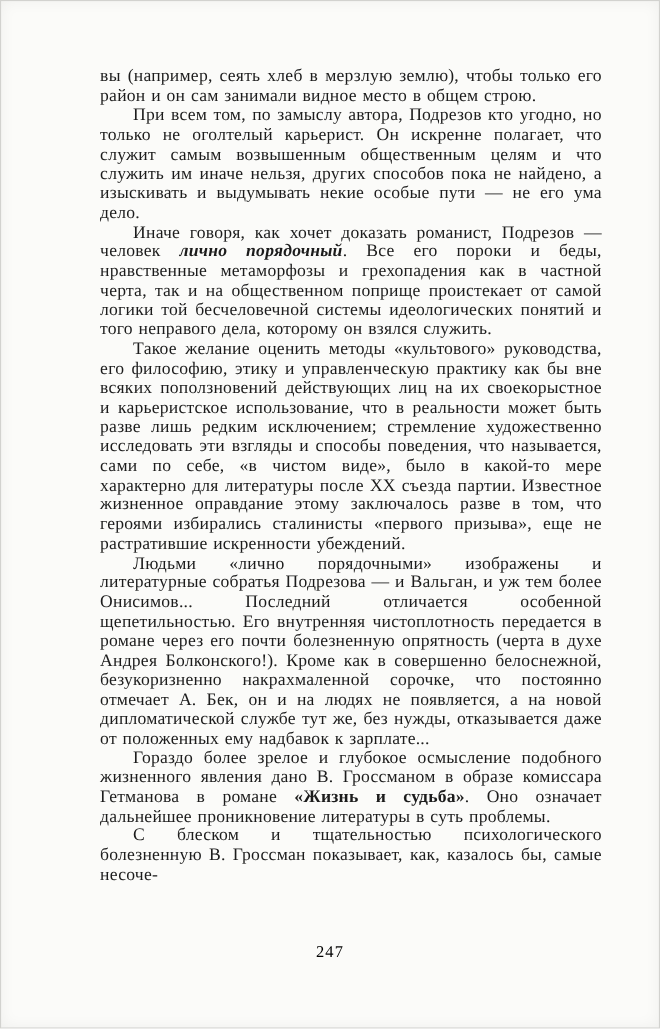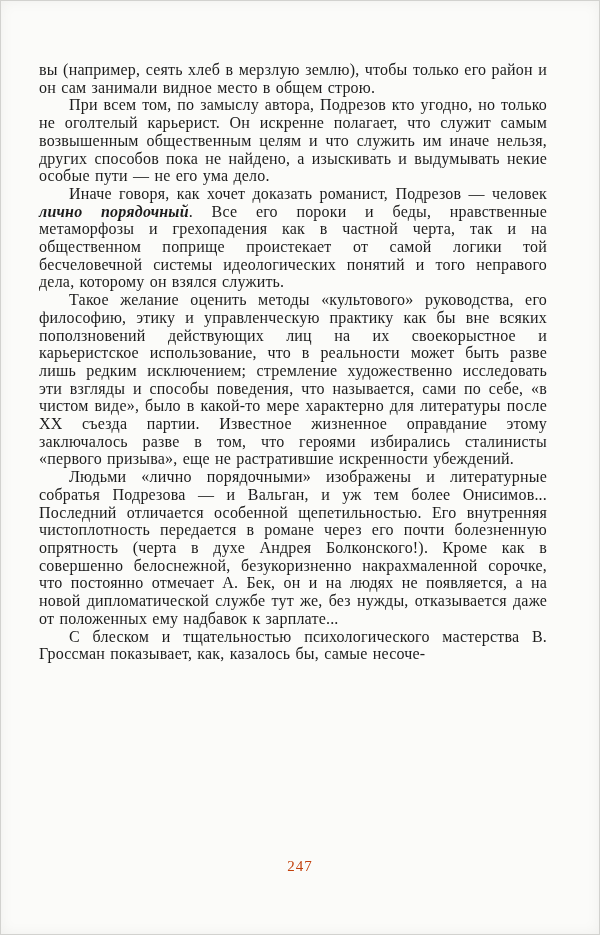--- a/index.html
+++ b/index.html
@@ -14,21 +14,21 @@
     overflow: hidden;
   }
   .page {
     position: relative;
     width: 600px;
     height: 935px;
     box-sizing: border-box;
     background: #fbfbf9;
     border: 1px solid #d2d2cf;
     box-shadow: inset 0 0 14px rgba(0,0,0,0.05);
-    padding: 60px 52px 0 38px;
+    padding: 60px 52px 0 90px;
   }
   .text-block {
     font-size: 16px;
     line-height: 17.7px;
     color: #1c1c1c;
     text-align: justify;
     letter-spacing: 0.2px;
     word-spacing: 1px;
   }
   .text-block p {
@@ -45,39 +45,40 @@
   .seg-bold {
     font-weight: bold;
   }
   .page-number {
     position: absolute;
     top: 857px;
     left: 0;
     width: 100%;
     text-align: center;
     font-size: 15px;
-    color: #c2410c;
+    color: #000000;
     letter-spacing: 1px;
   }
 </style>
 </head>
 <body>
 
 <div class="page">
   <div class="text-block">
 
     <p class="no-indent">вы (например, сеять хлеб в мерзлую землю), чтобы только его район и он сам занимали видное место в общем строю.</p>
 
     <p>При всем том, по замыслу автора, Подрезов кто угодно, но только не оголтелый карьерист. Он искренне полагает, что служит самым возвышенным общественным целям и что служить им иначе нельзя, других способов пока не найдено, а изыскивать и выдумывать некие особые пути — не его ума дело.</p>
 
     <p><span>Иначе говоря, как хочет доказать романист, Подрезов — человек </span><span class="seg-italic">лично порядочный</span><span>. Все его пороки и беды, нравственные метаморфозы и грехопадения как в частной черта, так и на общественном поприще проистекает от самой логики той бесчеловечной системы идеологических понятий и того неправого дела, которому он взялся служить.</span></p>
 
     <p>Такое желание оценить методы «культового» руководства, его философию, этику и управленческую практику как бы вне всяких поползновений действующих лиц на их своекорыстное и карьеристское использование, что в реальности может быть разве лишь редким исключением; стремление художественно исследовать эти взгляды и способы поведения, что называется, сами по себе, «в чистом виде», было в какой-то мере характерно для литературы после XX съезда партии. Известное жизненное оправдание этому заключалось разве в том, что героями избирались сталинисты «первого призыва», еще не растратившие искренности убеждений.</p>
 
     <p>Людьми «лично порядочными» изображены и литературные собратья Подрезова — и Вальган, и уж тем более Онисимов... Последний отличается особенной щепетильностью. Его внутренняя чистоплотность передается в романе через его почти болезненную опрятность (черта в духе Андрея Болконского!). Кроме как в совершенно белоснежной, безукоризненно накрахмаленной сорочке, что постоянно отмечает А. Бек, он и на людях не появляется, а на новой дипломатической службе тут же, без нужды, отказывается даже от положенных ему надбавок к зарплате...</p>
 
+    <p><span>Гораздо более зрелое и глубокое осмысление подобного жизненного явления дано В. Гроссманом в образе комиссара Гетманова в романе </span><span class="seg-bold">«Жизнь и судьба»</span><span>. Оно означает дальнейшее проникновение литературы в суть проблемы.</span></p>
 
-    <p>С блеском и тщательностью психологического мастерства В. Гроссман показывает, как, казалось бы, самые несоче-</p>
+    <p>С блеском и тщательностью психологического болезненную В. Гроссман показывает, как, казалось бы, самые несоче-</p>
 
   </div>
 
   <div class="page-number">247</div>
 </div>
 
 </body></html>

